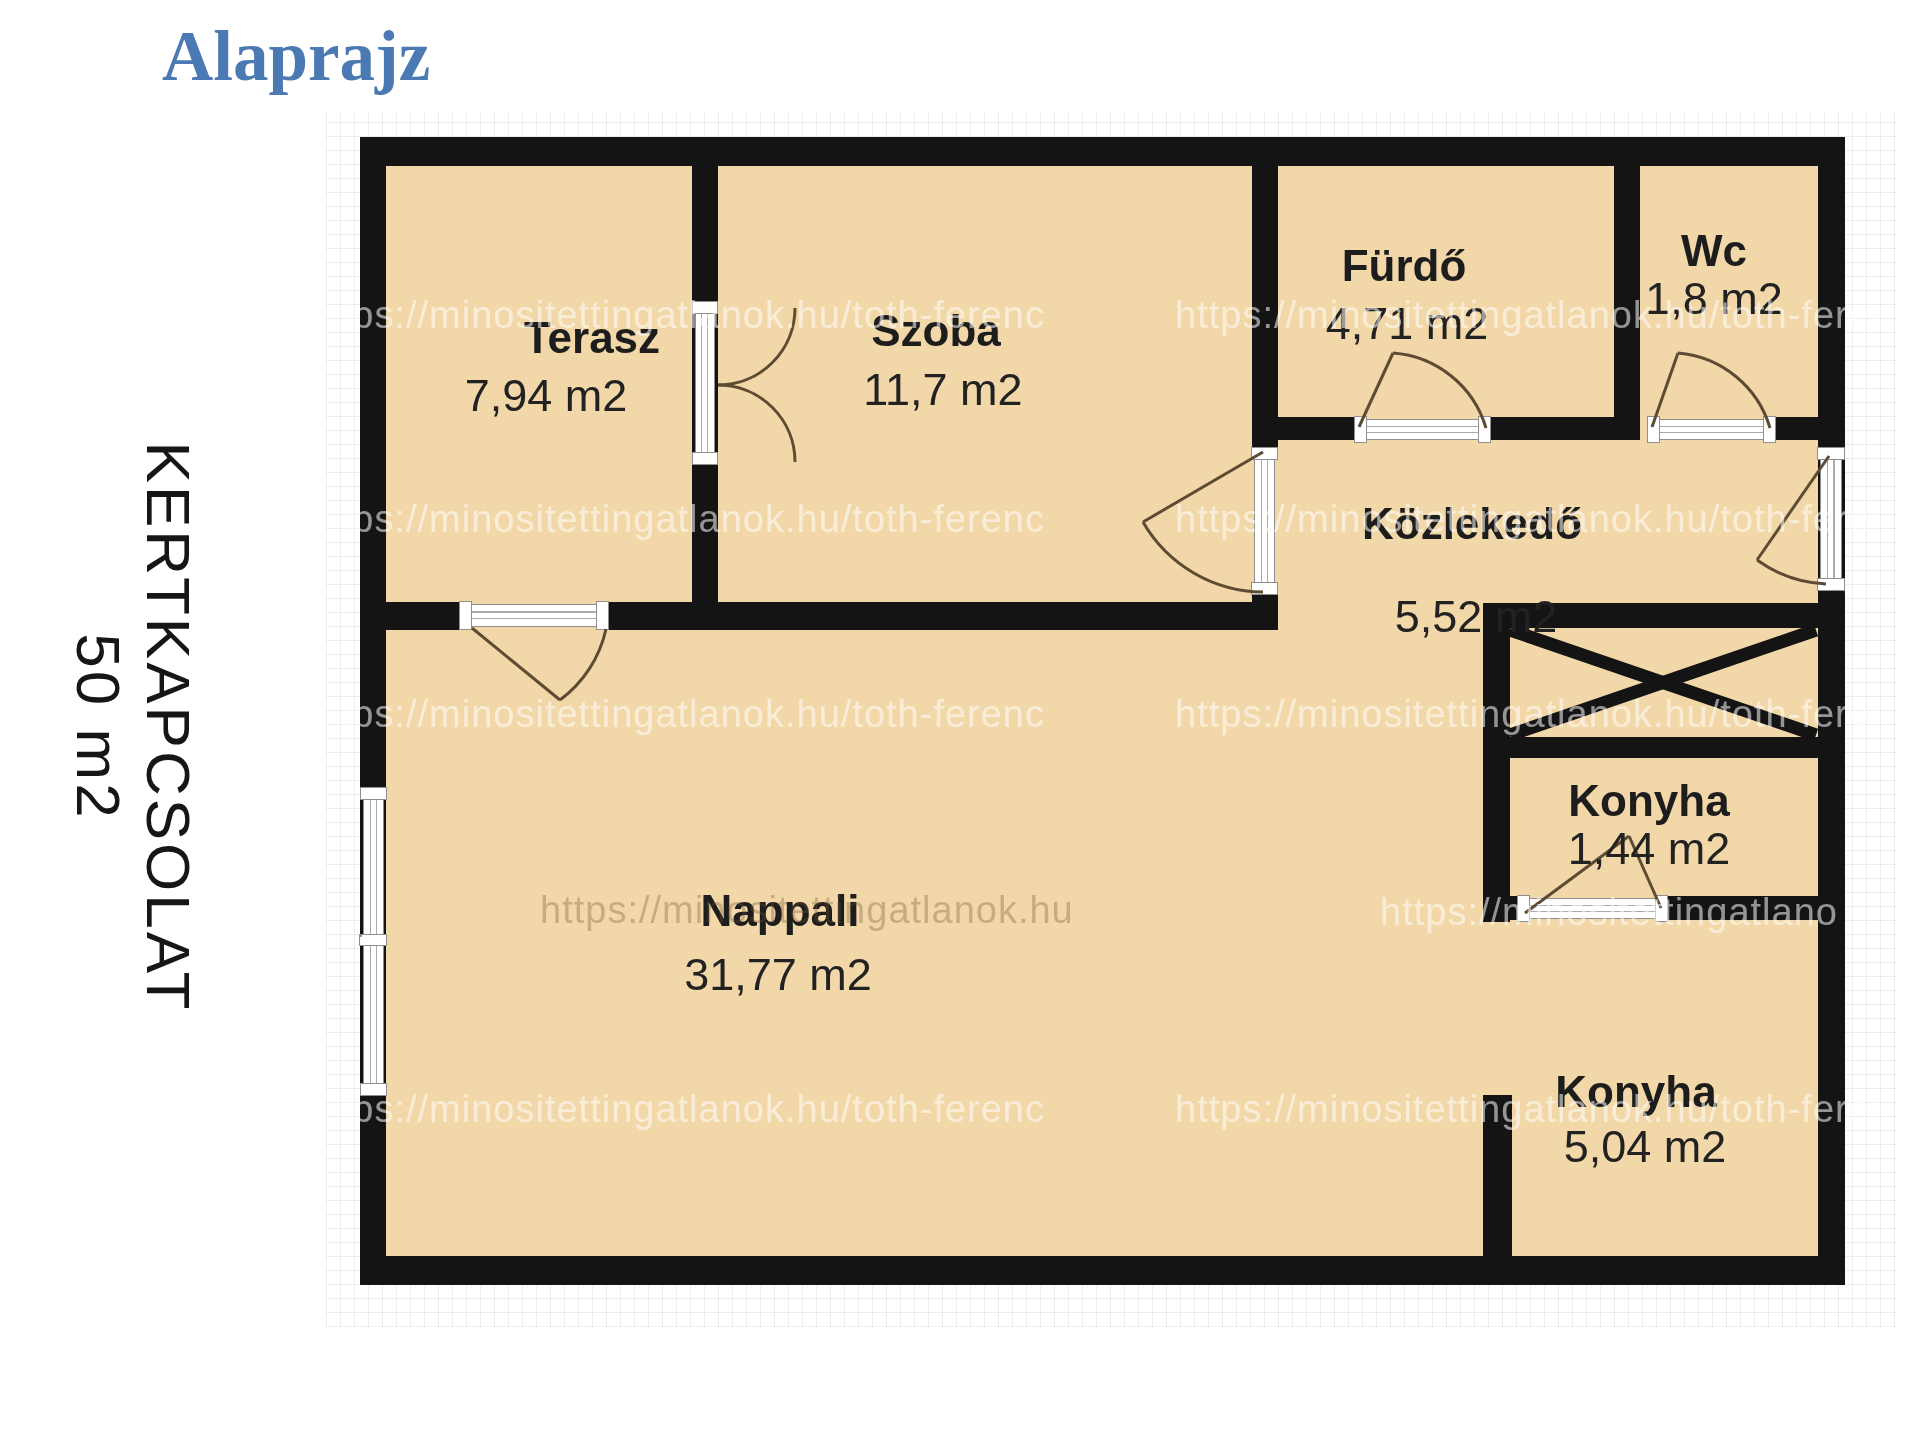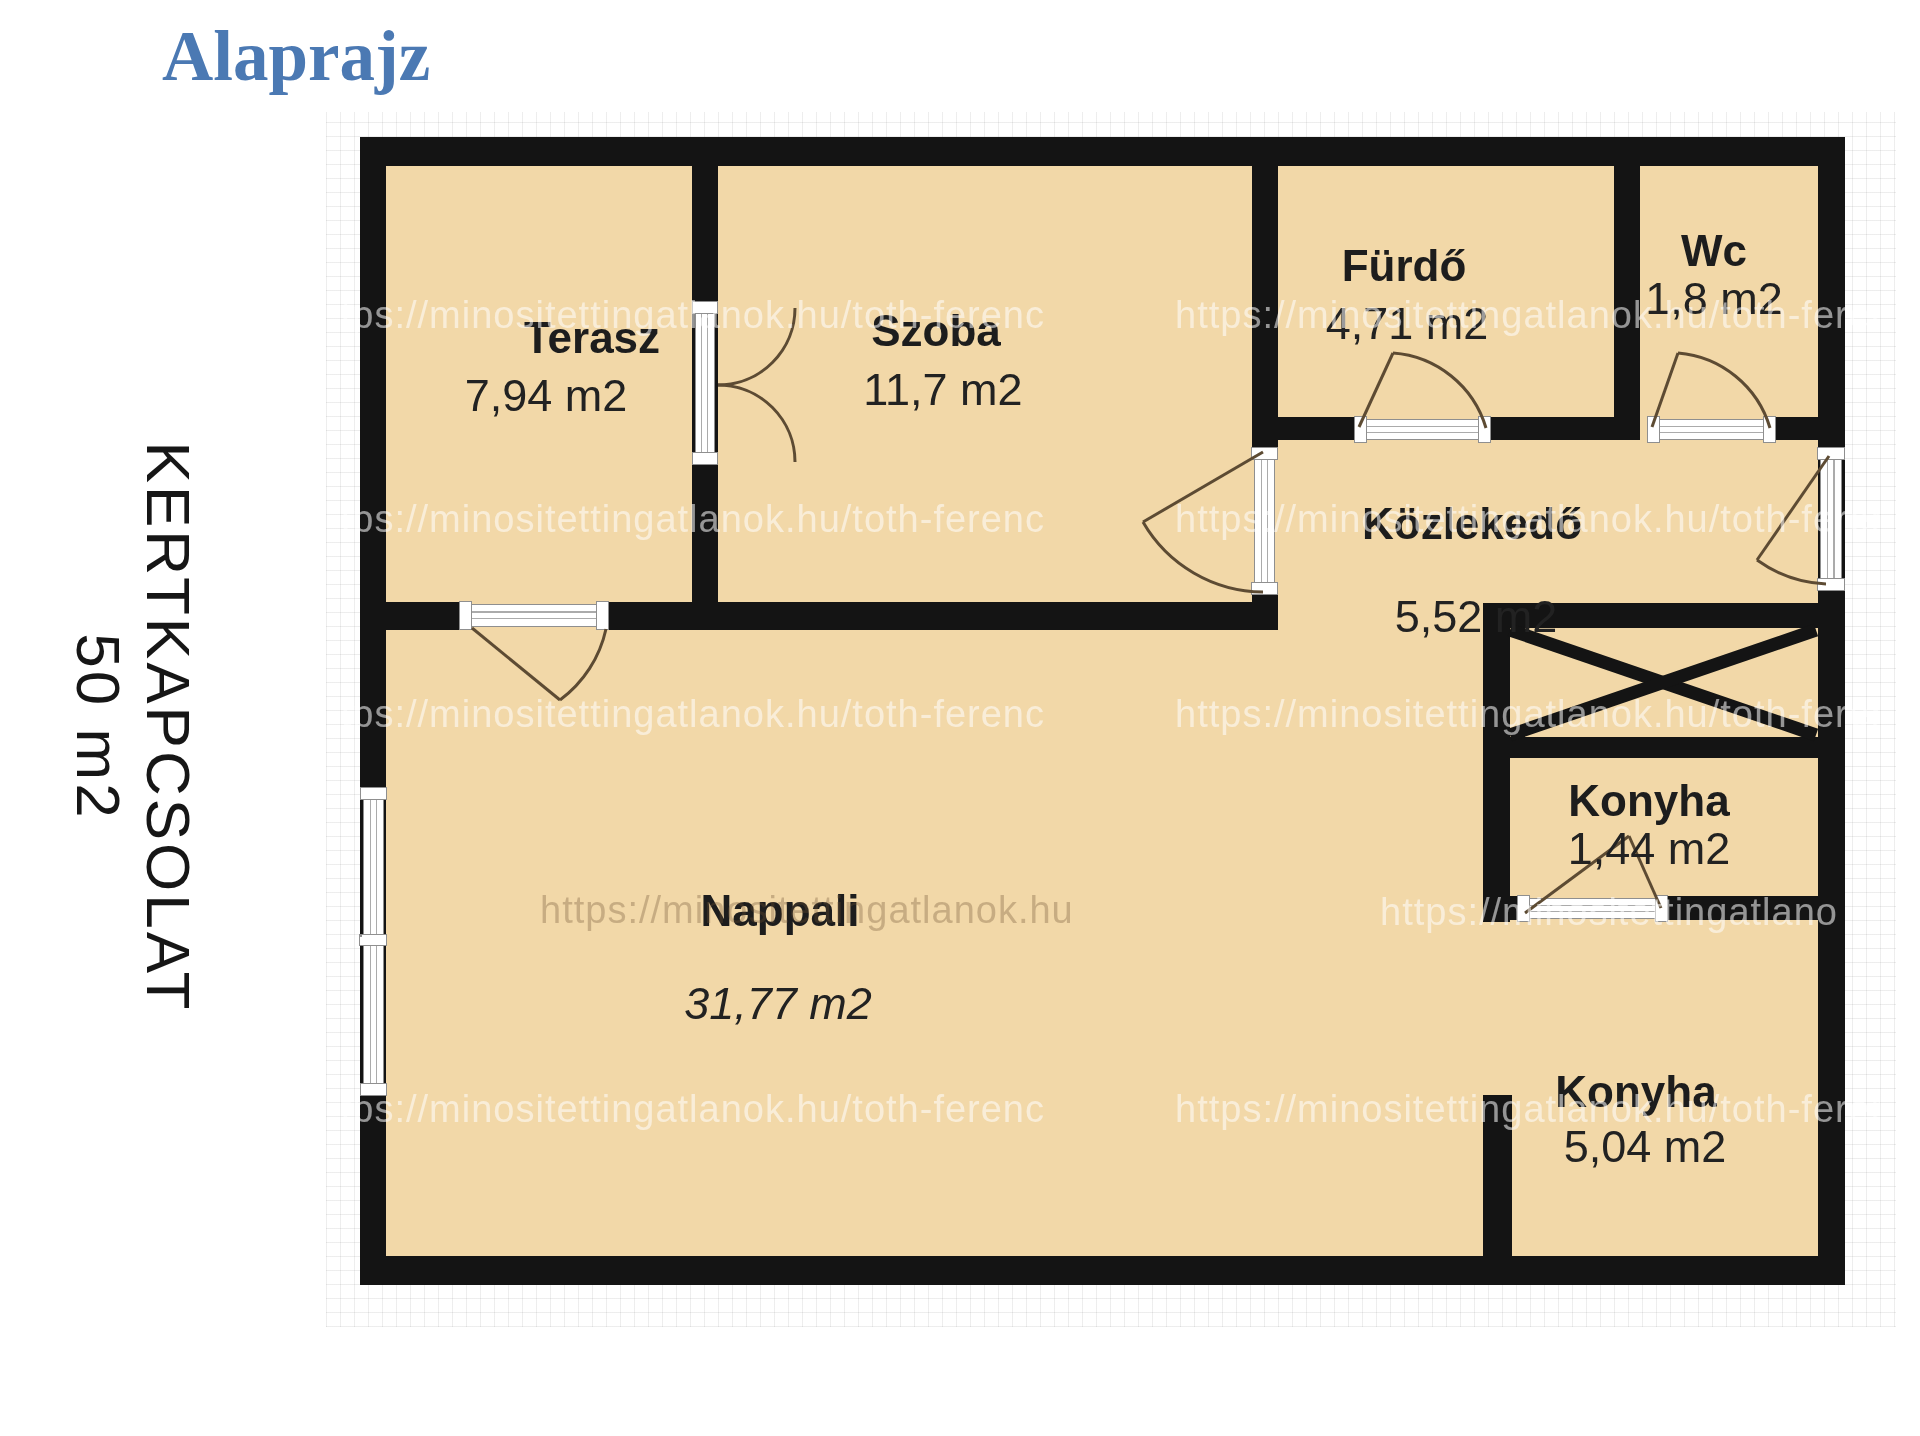--- a/index.html
+++ b/index.html
@@ -111,21 +111,21 @@
 <div class="room-area" style="left:943px;top:390px;">11,7 m2</div>
 <div class="room-name" style="left:1404px;top:266px;">Fürdő</div>
 <div class="room-area" style="left:1407px;top:324px;">4,71 m2</div>
 <div class="room-name" style="left:1714px;top:251px;">Wc</div>
 <div class="room-area" style="left:1714px;top:299px;">1,8 m2</div>
 <div class="room-name" style="left:1472px;top:524px;">Közlekedő</div>
 <div class="room-area" style="left:1476px;top:573px;margin-top:44px;">5,52 m2</div>
 <div class="room-name" style="left:1649px;top:801px;">Konyha</div>
 <div class="room-area" style="left:1649px;top:849px;">1,44 m2</div>
 <div class="room-name" style="left:780px;top:911px;">Nappali</div>
-<div class="room-area" style="left:778px;top:1004px;font-style:italic;">31,77 m2</div>
+<div class="room-area" style="left:778px;top:975px;">31,77 m2</div>
 <div class="room-name" style="left:1636px;top:1092px;">Konyha</div>
 <div class="room-area" style="left:1645px;top:1147px;text-align:center;">5,04 m2</div>
 
 <div class="wm" style="top:294px;">
   <span>https://minositettingatlanok.hu/toth-ferenc</span>
   <span>https://minositettingatlanok.hu/toth-ferenc</span>
 </div>
 <div class="wm" style="top:498px;">
   <span>https://minositettingatlanok.hu/toth-ferenc</span>
   <span>https://minositettingatlanok.hu/toth-ferenc</span>

